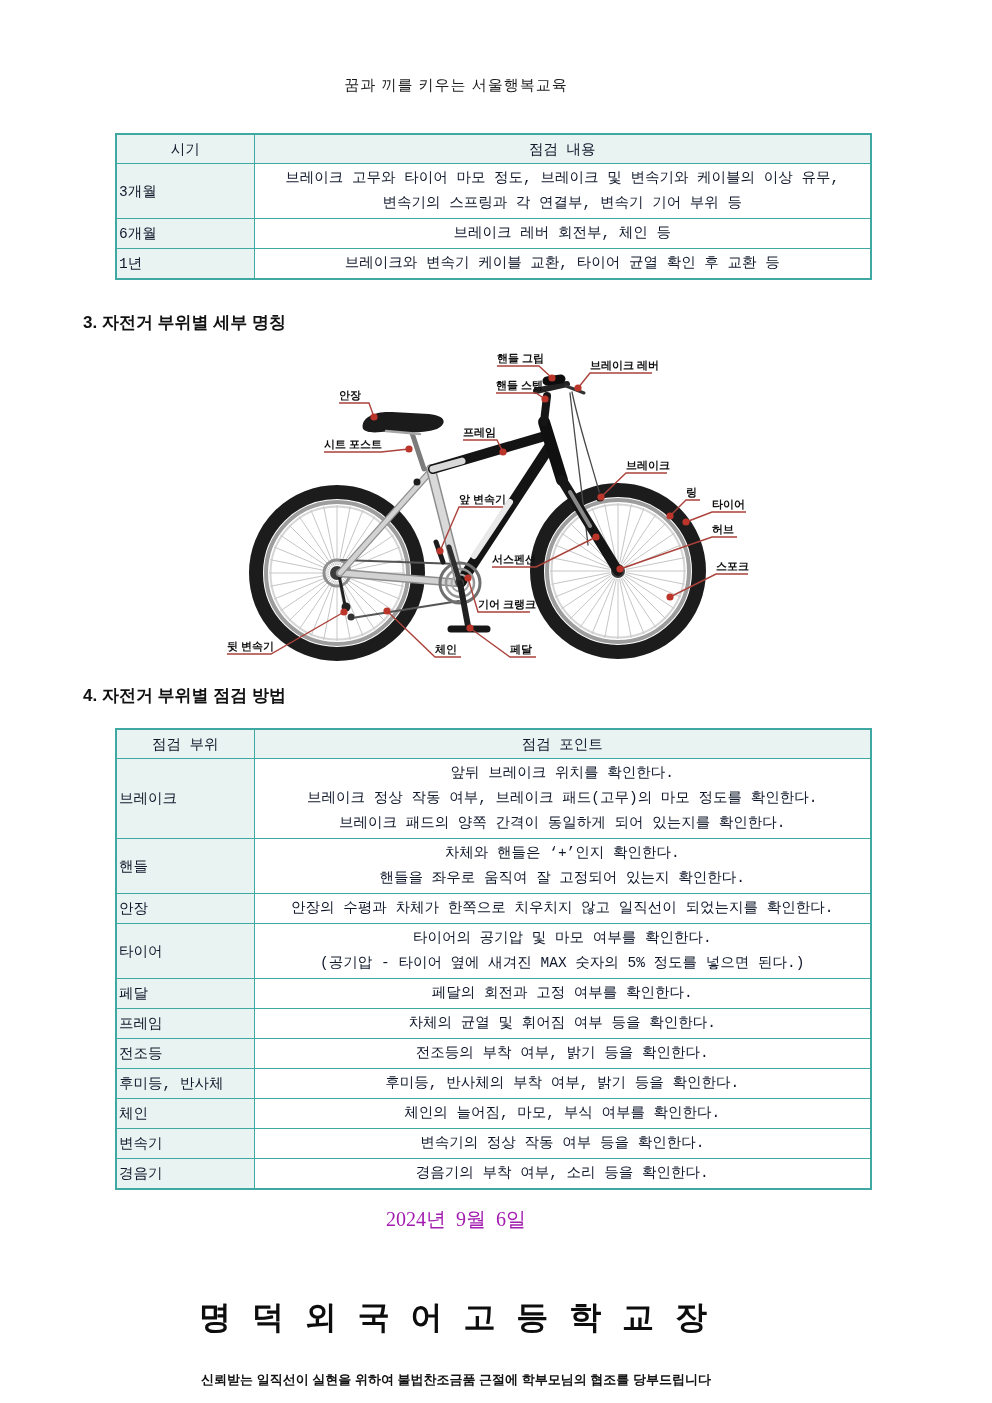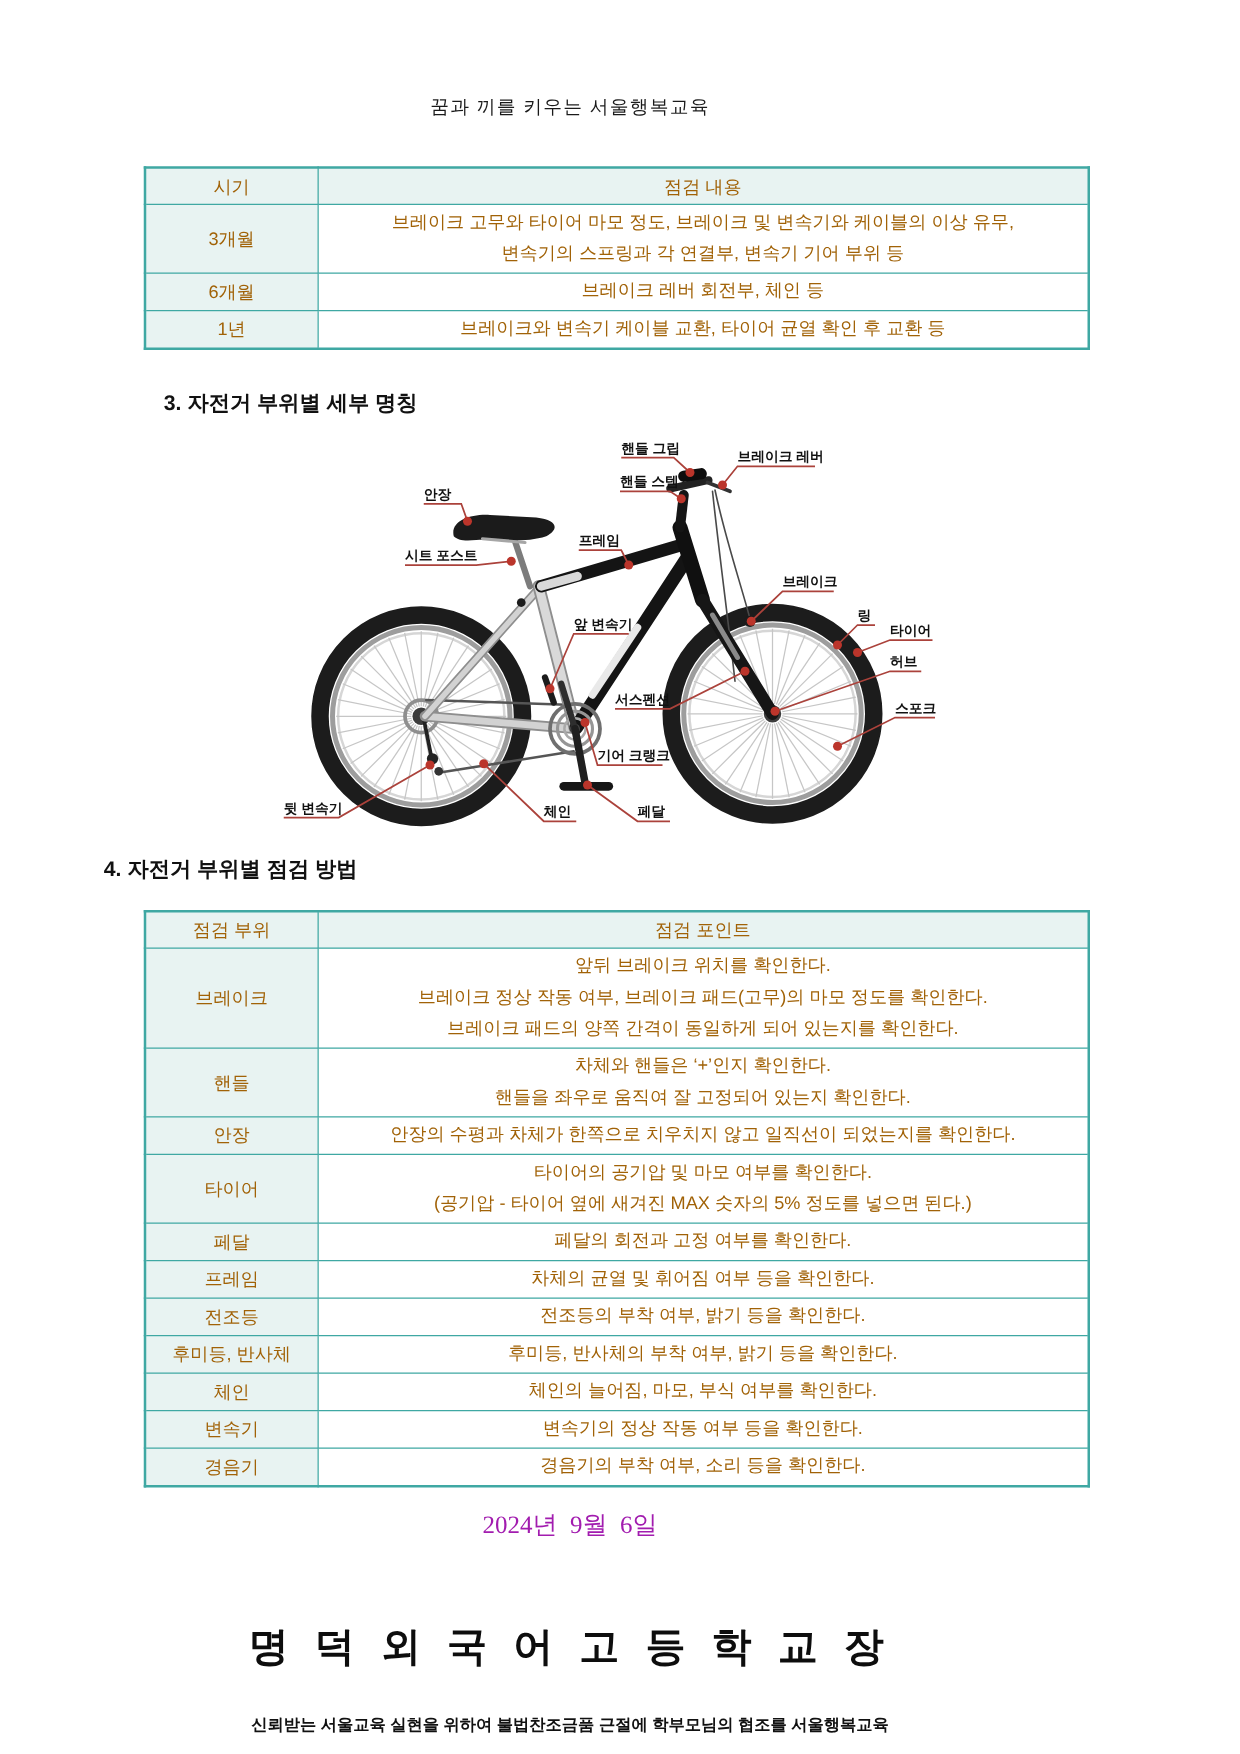--- a/index.html
+++ b/index.html
@@ -5,32 +5,32 @@
   :root{
     --teal:#3fa8a3;
     --panel:#e8f3f2;
   }
   html,body{margin:0;padding:0;background:#fff;}
   .page{position:relative;width:912px;height:1403px;background:#fff;overflow:hidden;
         font-family:"Liberation Sans", sans-serif;color:#1a1a1a;}
   .slogan-top{position:absolute;top:76px;left:0;width:100%;text-align:center;
               font-size:15px;letter-spacing:1px;}
   .tbl{position:absolute;left:115px;width:757px;border-collapse:collapse;table-layout:fixed;
-       font-size:14.5px;color:#a16207;}
+       font-size:14.5px;color:#0f172a;font-family:Liberation Mono, monospace;}
   .tbl,{border:2px solid var(--teal);}
   .tbl{border:2px solid var(--teal);}
   .tbl th,.tbl td{border:1px solid var(--teal);font-weight:normal;}
   .tbl thead th{background:var(--panel);height:26px;text-align:center;padding:1px 0;}
-  .tbl td.c1{background:var(--panel);text-align:center;vertical-align:middle;padding:1px 2px;}
+  .tbl td.c1{background:var(--panel);text-align:left;vertical-align:middle;padding:1px 2px;}
   .tbl td.c2{padding:2px 10px;text-align:center;vertical-align:middle;}
   .ln{line-height:25px;white-space:nowrap;overflow:hidden;}
   .tbl-schedule{top:133px;}
   .tbl-method{top:716px;margin-top:12px;}
   .sec{position:absolute;left:83px;margin:0;font-size:17px;font-weight:bold;color:#111;}
-  .sec-3{top:311px;margin-left:48px;}
+  .sec-3{top:311px;}
   .sec-4{top:684px;}
   .bike{position:absolute;left:210px;top:340px;width:600px;height:340px;}
   .bike svg{display:block;width:600px;height:340px;}
   text.lbl{font-size:11px;font-weight:bold;fill:#111;font-family:"Liberation Sans",sans-serif;}
   .date-line{position:absolute;top:1206px;left:0;width:100%;text-align:center;font-size:20px;
              white-space:pre;font-family:"Liberation Serif",serif;color:#a21caf;}
   .issuer{position:absolute;top:1296px;left:0;width:100%;text-align:center;font-size:32px;
           font-weight:bold;white-space:pre;letter-spacing:6px;color:#0d0d0d;}
   .slogan-bottom{position:absolute;top:1371px;left:0;width:100%;text-align:center;
                  font-size:13px;font-weight:bold;color:#111;}
@@ -345,15 +345,15 @@
           <td class="c1">경음기</td>
           <td class="c2">
             <div class="ln">경음기의 부착 여부, 소리 등을 확인한다.</div>
           </td>
         </tr>
       </tbody>
   </table>
 
   <div class="date-line">2024년  9월  6일</div>
   <div class="issuer">명 덕 외 국 어 고 등 학 교 장</div>
-  <div class="slogan-bottom">신뢰받는 서울교육 실현을 위하여 불법찬조금품 근절에 학부모님의 협조를 서울행복교육</div>
+  <div class="slogan-bottom">신뢰받는 일직선이 실현을 위하여 불법찬조금품 근절에 학부모님의 협조를 당부드립니다</div>
 
 </div>
 
 </body></html>

